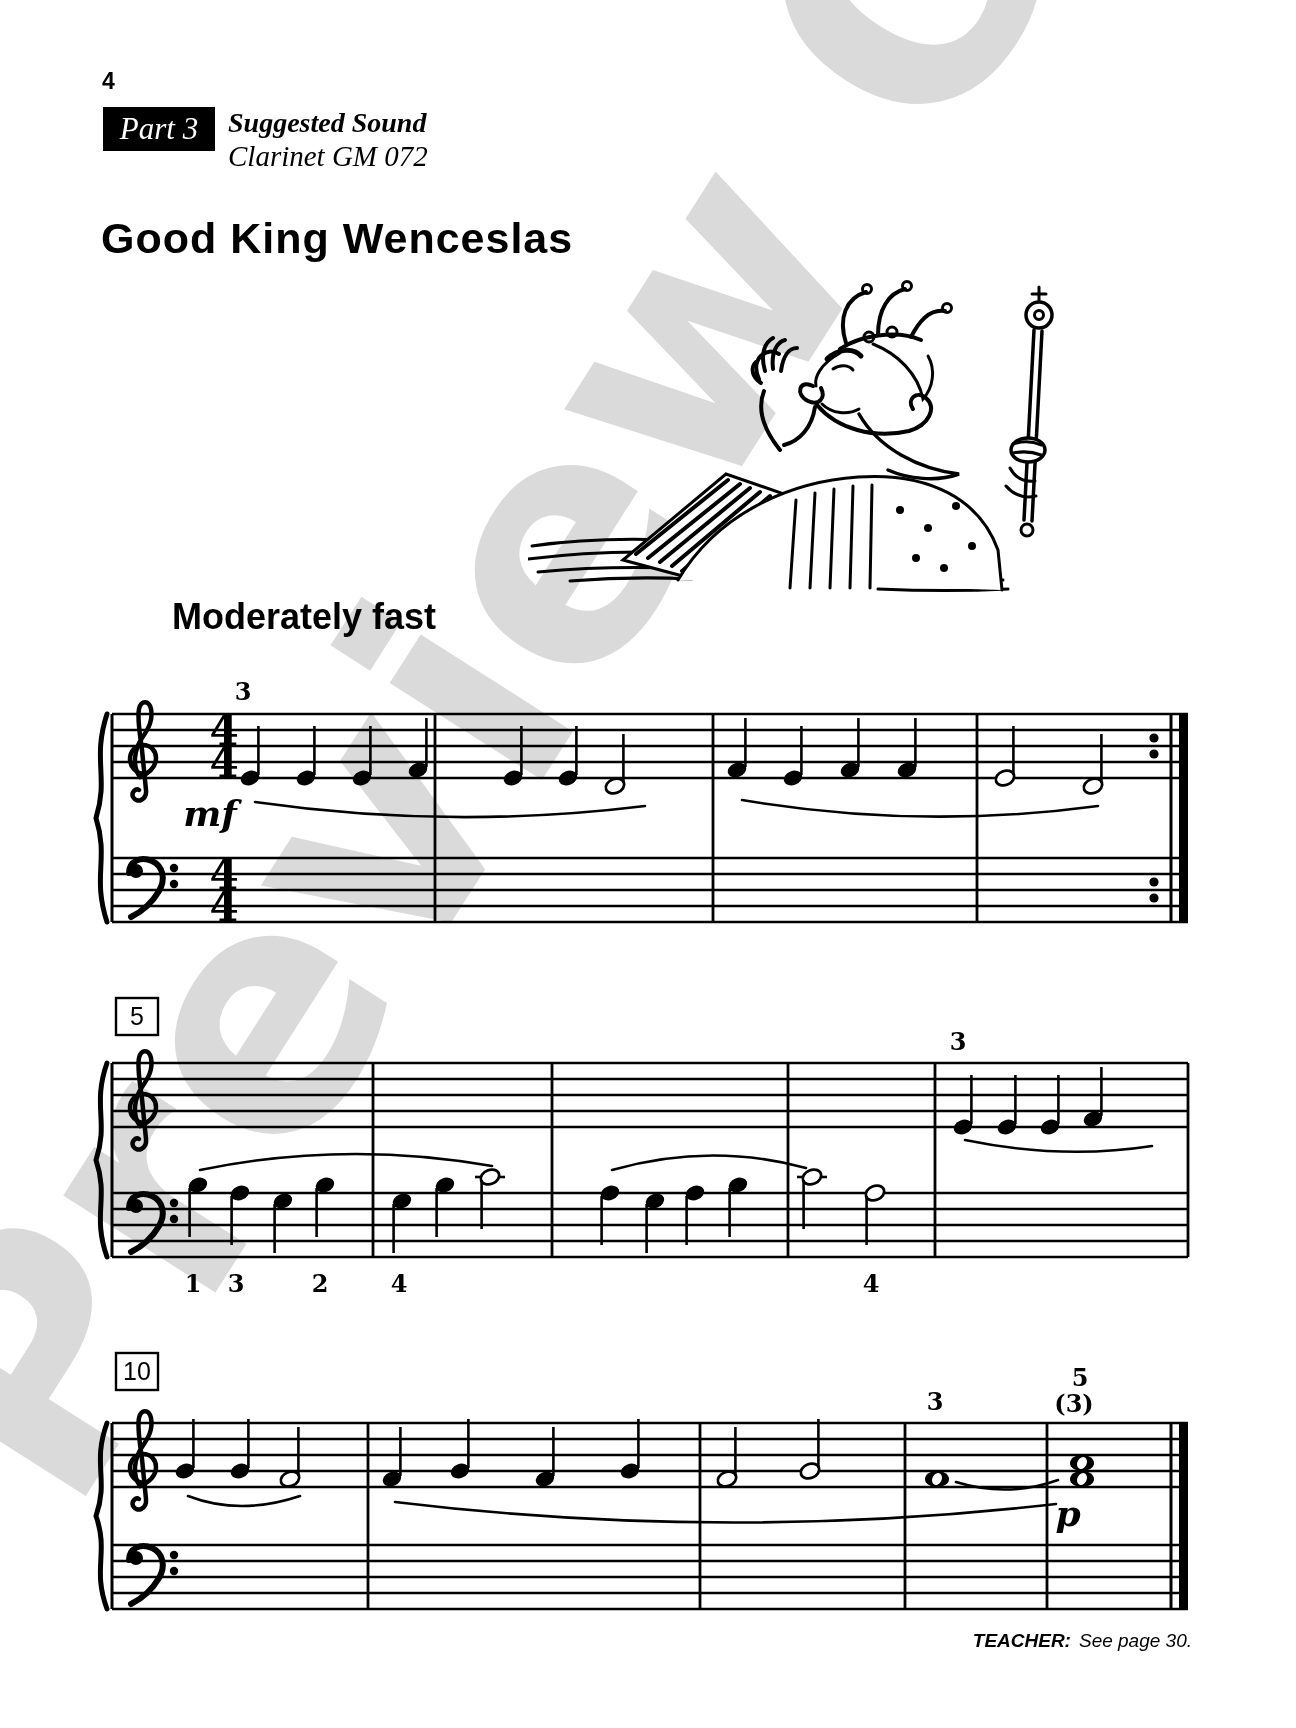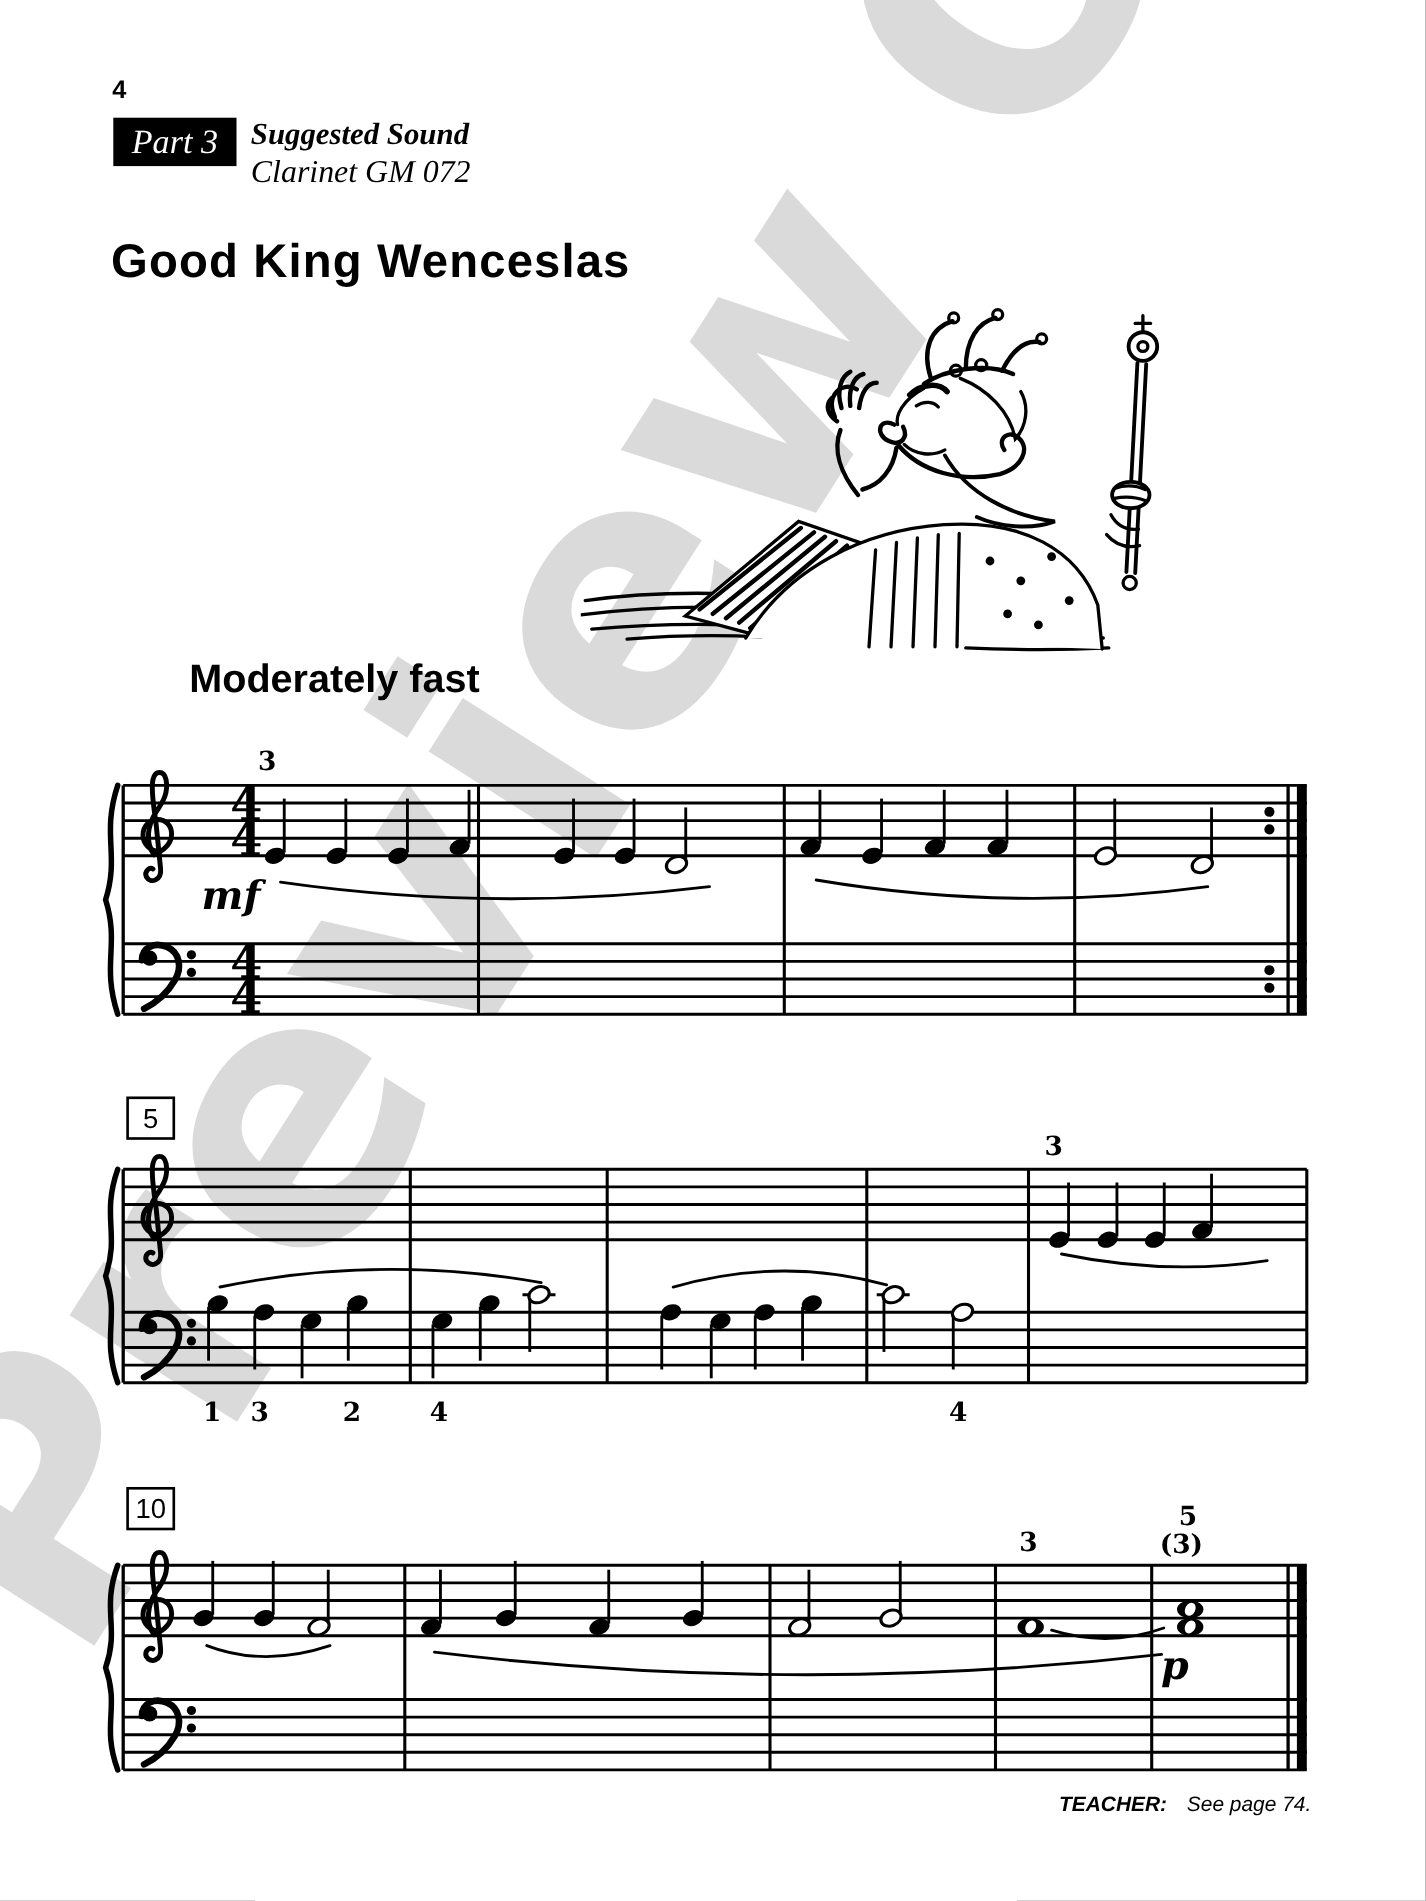--- a/index.html
+++ b/index.html
@@ -29,21 +29,21 @@
     position:absolute;left:101px;top:214px;font-size:43px;font-weight:bold;
     letter-spacing:1px;font-family:"Liberation Sans",sans-serif;
   }
   .tempo{position:absolute;left:172px;top:596px;font-size:36px;font-weight:bold;}
   .illustration{position:absolute;left:528px;top:258px;width:584px;height:340px;}
   .score-wrap{position:absolute;left:0;top:0;width:1296px;height:1728px;}
   .teacher-note{
     position:absolute;right:104px;top:1630px;font-size:19px;font-style:italic;
     font-family:"Liberation Sans",sans-serif;
   }
-  .teacher-note .t-lbl{font-weight:bold;font-style:italic;margin-right:18px;}
+  .teacher-note .t-lbl{font-weight:bold;font-style:italic;margin-right:8px;}
 </style>
 </head>
 <body>
 
 <div class="page">
 
   <div class="watermark">Preview Only</div>
 
   <div class="content">
     <div class="page-number">4</div>
@@ -325,16 +325,16 @@
         <text x="958" y="1050" fill="#000" font-family="DejaVu Serif" font-size="24" font-weight="bold" font-style="normal" text-anchor="middle">3</text>
         <rect x="116" y="1353" width="42" height="37" fill="none" stroke="#000" stroke-width="2.4"></rect>
         <text x="137" y="1380" fill="#000" font-family="Liberation Sans" font-size="25" font-weight="normal" font-style="normal" text-anchor="middle">10</text>
         <text x="935" y="1410" fill="#000" font-family="DejaVu Serif" font-size="24" font-weight="bold" font-style="normal" text-anchor="middle">3</text>
         <text x="1080" y="1386" fill="#000" font-family="DejaVu Serif" font-size="24" font-weight="bold" font-style="normal" text-anchor="middle">5</text>
         <text x="1074" y="1412" fill="#000" font-family="DejaVu Serif" font-size="24" font-weight="bold" font-style="normal" text-anchor="middle">(3)</text>
         <text x="1068" y="1526" fill="#000" font-family="DejaVu Serif" font-size="36" font-weight="bold" font-style="italic" text-anchor="middle">p</text>
       </svg>
 
     <div class="teacher-note">
-      <span class="t-lbl">TEACHER:</span><span>See page 74.</span>
+      <span class="t-lbl">TEACHER:</span><span>See page 30.</span>
     </div>
   </div>
 </div>
 
 </body></html>

